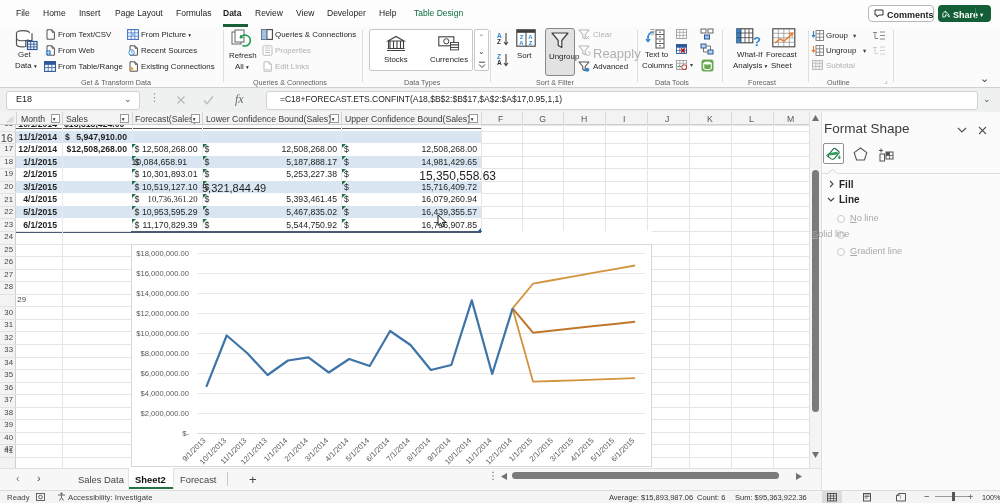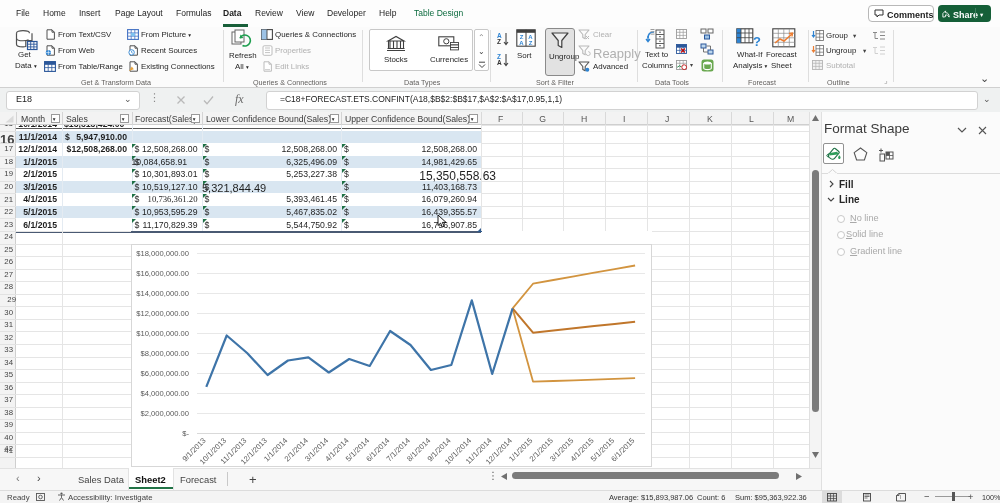--- a/index.html
+++ b/index.html
@@ -320,21 +320,21 @@
 <div class="" style="left:689px;top:112px;width:1px;height:12.5px;background:#d9d9d9;"></div>
 <div class="t" style="left:749.0px;top:115px;font-size:8.7px;color:#555;">L</div>
 <div class="" style="left:731px;top:112px;width:1px;height:12.5px;background:#d9d9d9;"></div>
 <div class="t" style="left:787px;top:115px;font-size:8.7px;color:#555;">M</div>
 <div class="" style="left:773px;top:112px;width:1px;height:12.5px;background:#d9d9d9;"></div>
 <div class="" style="left:808.5px;top:112px;width:1px;height:12.5px;background:#d9d9d9;"></div>
 <div class="" style="left:0px;top:124.5px;width:16px;height:343.0px;background:#f3f3f3;border-right:1px solid #cfcfcf;"></div>
 <div class="t" style="left:0px;top:124.5px;width:16px;height:6px;overflow:hidden;">
     <div class="t" style="left:0;top:-5px;width:13px;text-align:right;font-size:7.8px;color:#444;">15</div>
   </div>
-<div class="t" style="left:0;top:132.8px;width:13px;text-align:right;font-size:13px;color:#444;font-weight:bold;">16</div>
+<div class="t" style="left:0;top:132.8px;width:13px;text-align:right;font-size:11px;color:#444;">16</div>
 <div class="" style="left:0px;top:130.6px;width:16px;height:1px;background:#e2e2e2;"></div>
 <div class="t" style="left:0;top:145.3px;width:13px;text-align:right;font-size:7.8px;color:#444;">17</div>
 <div class="" style="left:0px;top:143.15px;width:16px;height:1px;background:#e2e2e2;"></div>
 <div class="t" style="left:0;top:157.9px;width:13px;text-align:right;font-size:7.8px;color:#444;">18</div>
 <div class="" style="left:0px;top:155.7px;width:16px;height:1px;background:#e2e2e2;"></div>
 <div class="t" style="left:0;top:170.4px;width:13px;text-align:right;font-size:7.8px;color:#444;">19</div>
 <div class="" style="left:0px;top:168.25px;width:16px;height:1px;background:#e2e2e2;"></div>
 <div class="t" style="left:0;top:183.0px;width:13px;text-align:right;font-size:7.8px;color:#444;">20</div>
 <div class="" style="left:0px;top:180.8px;width:16px;height:1px;background:#e2e2e2;"></div>
 <div class="t" style="left:0;top:195.5px;width:13px;text-align:right;font-size:7.8px;color:#444;">21</div>
@@ -346,21 +346,21 @@
 <div class="t" style="left:0;top:233.2px;width:13px;text-align:right;font-size:7.8px;color:#444;">24</div>
 <div class="" style="left:0px;top:231.0px;width:16px;height:1px;background:#e2e2e2;"></div>
 <div class="t" style="left:0;top:245.8px;width:13px;text-align:right;font-size:7.8px;color:#444;">25</div>
 <div class="" style="left:0px;top:243.55px;width:16px;height:1px;background:#e2e2e2;"></div>
 <div class="t" style="left:0;top:258.3px;width:13px;text-align:right;font-size:7.8px;color:#444;">26</div>
 <div class="" style="left:0px;top:256.1px;width:16px;height:1px;background:#e2e2e2;"></div>
 <div class="t" style="left:0;top:270.8px;width:13px;text-align:right;font-size:7.8px;color:#444;">27</div>
 <div class="" style="left:0px;top:268.65px;width:16px;height:1px;background:#e2e2e2;"></div>
 <div class="t" style="left:0;top:283.4px;width:13px;text-align:right;font-size:7.8px;color:#444;">28</div>
 <div class="" style="left:0px;top:281.20000000000005px;width:16px;height:1px;background:#e2e2e2;"></div>
-<div class="t" style="left:0;top:295.9px;width:16px;text-align:right;font-size:7.8px;color:#444;">29</div>
+<div class="t" style="left:0;top:295.9px;width:26px;text-align:right;font-size:7.8px;color:#444;">29</div>
 <div class="" style="left:0px;top:293.75px;width:16px;height:1px;background:#e2e2e2;"></div>
 <div class="t" style="left:0;top:308.5px;width:13px;text-align:right;font-size:7.8px;color:#444;">30</div>
 <div class="" style="left:0px;top:306.3px;width:16px;height:1px;background:#e2e2e2;"></div>
 <div class="t" style="left:0;top:321.1px;width:13px;text-align:right;font-size:7.8px;color:#444;">31</div>
 <div class="" style="left:0px;top:318.85px;width:16px;height:1px;background:#e2e2e2;"></div>
 <div class="t" style="left:0;top:333.6px;width:13px;text-align:right;font-size:7.8px;color:#444;">32</div>
 <div class="" style="left:0px;top:331.4px;width:16px;height:1px;background:#e2e2e2;"></div>
 <div class="t" style="left:0;top:346.2px;width:13px;text-align:right;font-size:7.8px;color:#444;">33</div>
 <div class="" style="left:0px;top:343.95000000000005px;width:16px;height:1px;background:#e2e2e2;"></div>
 <div class="t" style="left:0;top:358.7px;width:13px;text-align:right;font-size:7.8px;color:#444;">34</div>
@@ -403,37 +403,37 @@
 <div class="t" style="left:134.5px;top:145.25px;font-size:8.7px;color:#1f1f1f;">$</div>
 <div class="t" style="left:131.5px;top:145.2px;width:66px;text-align:right;font-size:8.7px;color:#1f1f1f;">12,508,268.00</div>
 <div class="t" style="left:204.5px;top:145.25px;font-size:8.7px;color:#1f1f1f;">$</div>
 <div class="t" style="left:202px;top:145.2px;width:135px;text-align:right;font-size:8.7px;color:#1f1f1f;">12,508,268.00</div>
 <div class="t" style="left:344px;top:145.25px;font-size:8.7px;color:#1f1f1f;">$</div>
 <div class="t" style="left:341px;top:145.2px;width:136px;text-align:right;font-size:8.7px;color:#1f1f1f;">12,508,268.00</div>
 <div class="t" style="left:16px;top:157.8px;width:41px;text-align:right;font-weight:600;font-size:8.7px;color:#1f1f1f;">1/1/2015</div>
 <div class="t" style="left:134.5px;top:157.79999999999998px;font-size:8.7px;color:#1f1f1f;">$</div>
 <div class="t" style="left:131.5px;top:157.8px;width:66px;text-align:left;font-size:8.7px;color:#1f1f1f;">10,084,658.91</div>
 <div class="t" style="left:204.5px;top:157.79999999999998px;font-size:8.7px;color:#1f1f1f;">$</div>
-<div class="t" style="left:202px;top:157.8px;width:135px;text-align:right;font-size:8.7px;color:#1f1f1f;">6,325,496.09</div>
+<div class="t" style="left:202px;top:157.8px;width:135px;text-align:right;font-size:8.7px;color:#1f1f1f;">5,187,888.17</div>
 <div class="t" style="left:344px;top:157.79999999999998px;font-size:8.7px;color:#1f1f1f;">$</div>
 <div class="t" style="left:341px;top:157.8px;width:136px;text-align:right;font-size:8.7px;color:#1f1f1f;">14,981,429.65</div>
 <div class="t" style="left:16px;top:170.3px;width:41px;text-align:right;font-weight:600;font-size:8.7px;color:#1f1f1f;">2/1/2015</div>
 <div class="t" style="left:134.5px;top:170.35px;font-size:8.7px;color:#1f1f1f;">$</div>
 <div class="t" style="left:131.5px;top:170.3px;width:66px;text-align:right;font-size:8.7px;color:#1f1f1f;">10,301,893.01</div>
 <div class="t" style="left:204.5px;top:170.35px;font-size:8.7px;color:#1f1f1f;">$</div>
 <div class="t" style="left:202px;top:170.3px;width:135px;text-align:right;font-size:8.7px;color:#1f1f1f;">5,253,227.38</div>
 <div class="t" style="left:344px;top:170.35px;font-size:8.7px;color:#1f1f1f;">$</div>
 <div class="t" style="left:341px;top:170.3px;width:155px;text-align:right;font-size:12px;color:#1f1f1f;">15,350,558.63</div>
 <div class="t" style="left:16px;top:182.9px;width:41px;text-align:right;font-weight:600;font-size:8.7px;color:#1f1f1f;">3/1/2015</div>
 <div class="t" style="left:134.5px;top:182.9px;font-size:8.7px;color:#1f1f1f;">$</div>
 <div class="t" style="left:131.5px;top:182.9px;width:66px;text-align:right;font-size:8.7px;color:#1f1f1f;">10,519,127.10</div>
 <div class="t" style="left:204.5px;top:182.9px;font-size:8.7px;color:#1f1f1f;">$</div>
 <div class="t" style="left:202px;top:182.9px;width:135px;text-align:left;font-size:11px;color:#1f1f1f;">5,321,844.49</div>
 <div class="t" style="left:344px;top:182.9px;font-size:8.7px;color:#1f1f1f;">$</div>
-<div class="t" style="left:341px;top:182.9px;width:136px;text-align:right;font-size:8.7px;color:#1f1f1f;">11,403,168.73</div>
+<div class="t" style="left:341px;top:182.9px;width:136px;text-align:right;font-size:8.7px;color:#1f1f1f;">15,716,409.72</div>
 <div class="t" style="left:16px;top:195.4px;width:41px;text-align:right;font-weight:600;font-size:8.7px;color:#1f1f1f;">4/1/2015</div>
 <div class="t" style="left:134.5px;top:195.45px;font-size:8.7px;color:#1f1f1f;">$</div>
 <div class="t" style="left:131.5px;top:195.4px;width:66px;text-align:right;font-size:8.7px;color:#1f1f1f;font-family:Liberation Serif, serif;">10,736,361.20</div>
 <div class="t" style="left:204.5px;top:195.45px;font-size:8.7px;color:#1f1f1f;">$</div>
 <div class="t" style="left:202px;top:195.4px;width:135px;text-align:right;font-size:8.7px;color:#1f1f1f;">5,393,461.45</div>
 <div class="t" style="left:344px;top:195.45px;font-size:8.7px;color:#1f1f1f;">$</div>
 <div class="t" style="left:341px;top:195.4px;width:136px;text-align:right;font-size:8.7px;color:#1f1f1f;">16,079,260.94</div>
 <div class="t" style="left:16px;top:208.0px;width:41px;text-align:right;font-weight:600;font-size:8.7px;color:#1f1f1f;">5/1/2015</div>
 <div class="t" style="left:134.5px;top:208.0px;font-size:8.7px;color:#1f1f1f;">$</div>
 <div class="t" style="left:131.5px;top:208.0px;width:66px;text-align:right;font-size:8.7px;color:#1f1f1f;">10,953,595.29</div>
@@ -670,21 +670,21 @@
     <path d="M1 1l3 3-3 3" stroke="#444" stroke-width="1.1" fill="none"></path>
   </svg>
 <div class="t" style="left:839px;top:180px;font-size:10px;color:#262626;font-weight:bold;">Fill</div>
 <svg style="left:827px;top:197px" width="8" height="5" viewBox="0 0 8 5">
     <path d="M1 1l3 3 3-3" stroke="#444" stroke-width="1.1" fill="none"></path>
   </svg>
 <div class="t" style="left:839px;top:195px;font-size:10px;color:#262626;font-weight:bold;">Line</div>
 <div style="left:837px;top:214.5px;width:8px;height:8px;border:1px solid #c9c9c9;border-radius:50%;background:#fff;"></div>
 <div class="t" style="left:850px;top:213.8px;font-size:9.2px;color:#a9a9a9;"><u>N</u>o line</div>
 <div style="left:837px;top:231.0px;width:8px;height:8px;border:1px solid #c9c9c9;border-radius:50%;background:#fff;"></div>
-<div class="t" style="left:846px;top:230.3px;font-size:9.2px;color:#a9a9a9;"><u>S</u>olid line</div>
+<div class="t" style="left:812px;top:230.3px;font-size:9.2px;color:#a9a9a9;"><u>S</u>olid line</div>
 <div style="left:837px;top:247.5px;width:8px;height:8px;border:1px solid #c9c9c9;border-radius:50%;background:#fff;"></div>
 <div class="t" style="left:850px;top:246.8px;font-size:9.2px;color:#a9a9a9;"><u>G</u>radient line</div>
 <div class="" style="left:0px;top:467.5px;width:821px;height:22.5px;background:#f7f7f7;border-top:1px solid #e2e2e2;"></div>
 <div class="t" style="left:16px;top:473px;font-size:11px;color:#7a7a7a;">‹</div>
 <div class="t" style="left:37px;top:473px;font-size:11px;color:#444;">›</div>
 <div class="t" style="left:78px;top:475px;font-size:9.4px;color:#444;">Sales Data</div>
 <div class="" style="left:128px;top:467.5px;width:46px;height:22.5px;background:#fff;border-left:1px solid #e2e2e2;border-right:1px solid #e2e2e2;"></div>
 <div class="" style="left:129px;top:486.5px;width:44px;height:2.5px;background:#217346;"></div>
 <div class="t" style="left:135px;top:474.5px;font-size:9.4px;color:#0f0f0f;font-weight:bold;">Sheet2</div>
 <div class="t" style="left:180px;top:475px;font-size:9.4px;color:#444;">Forecast</div>

